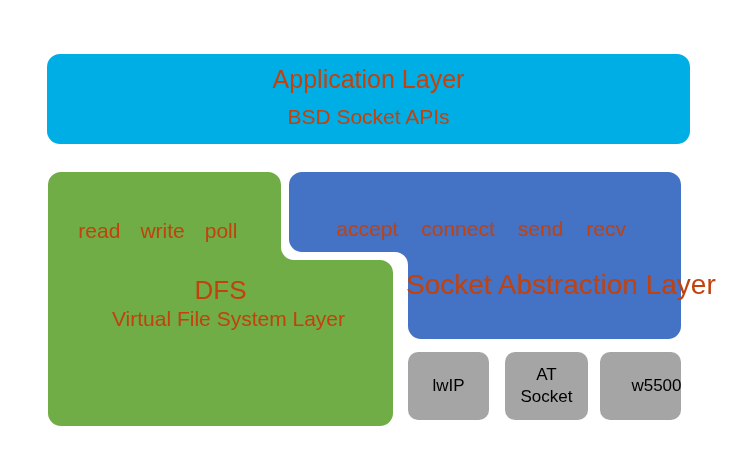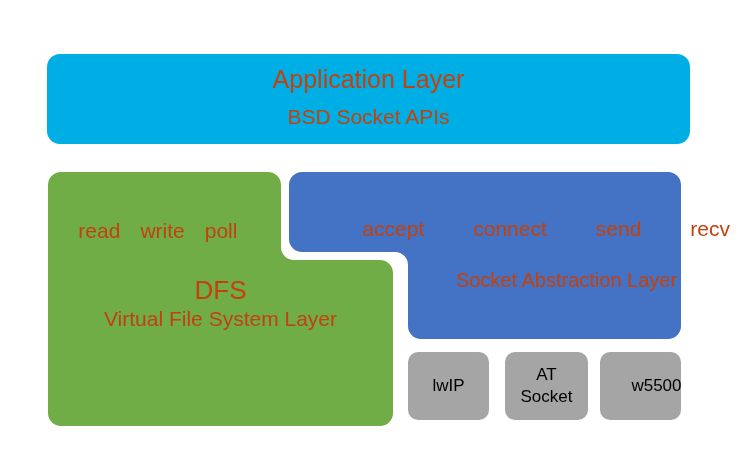--- a/index.html
+++ b/index.html
@@ -61,42 +61,43 @@
     left: 48px;
     top: 275px;
     width: 345px;
     font-size: 26px;
   }
   #dfs-sub {
     left: 48px;
     top: 306px;
     width: 345px;
     font-size: 21px;
+    padding-left: 8px;
   }
 
   
   #sal-api-row {
     left: 313px;
     top: 190px;
     width: 330px;
     font-size: 21px;
     text-align: left;
   }
-  #sal-api-row span { margin-right: 23px; margin-left: 26px; }
+  #sal-api-row span { margin-right: 23px; }
   #sal-title {
     left: 410px;
     top: 235px;
     width: 271px;
     font-size: 26px;
   }
   #sal-sub {
-    left: 428px;
+    left: 406px;
     top: 268px;
     width: 277px;
-    font-size: 20px;
+    font-size: 28px;
   }
 
   
   .provider-label {
     position: absolute;
     color: #000000;
     text-align: center;
     font-size: 17px;
     line-height: 1.3;
     display: flex;

